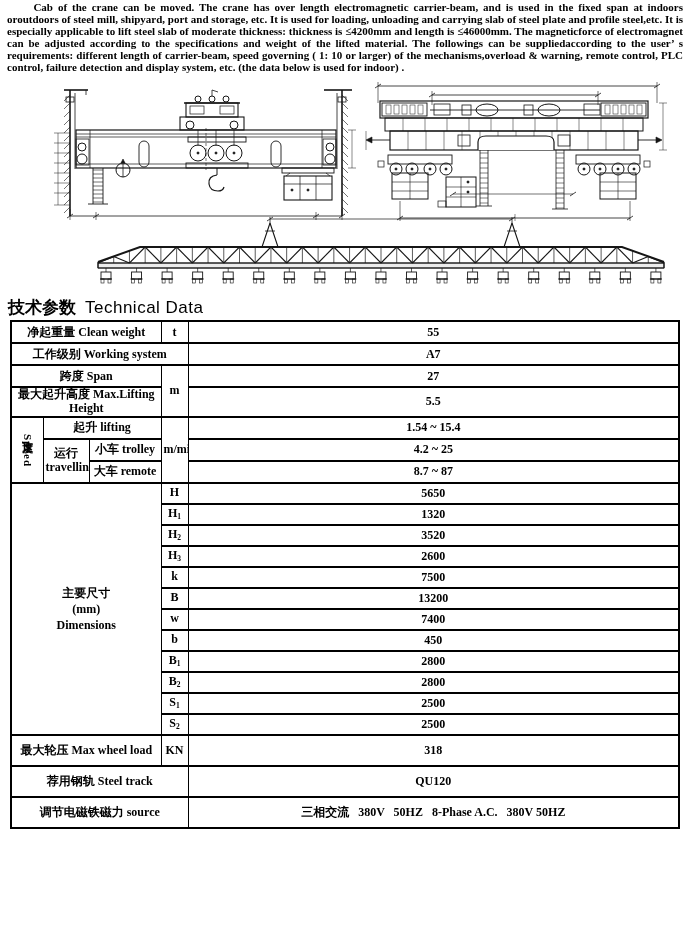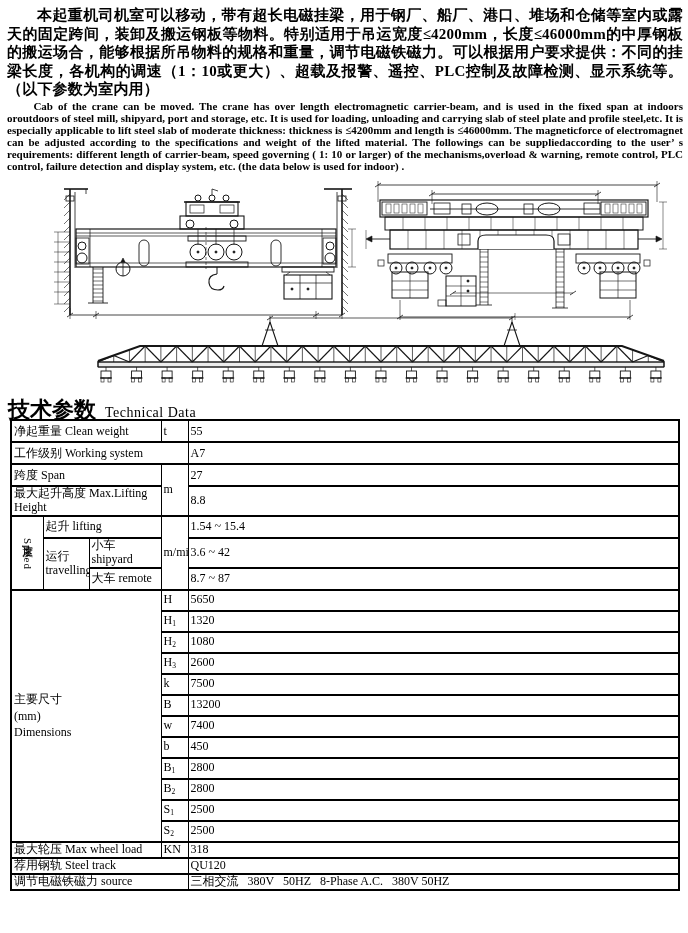--- a/index.html
+++ b/index.html
@@ -4,40 +4,39 @@
 <style>
   html,body{margin:0;padding:0;background:#ffffff;}
   .page{width:688px;height:933px;background:#fff;overflow:hidden;position:relative;
         font-family:"Liberation Serif",serif;color:#000;}
   .zh-para{margin:6px 5px 0 7px;font-size:15px;line-height:18.6px;font-weight:bold;
            text-align:justify;text-indent:2em;letter-spacing:0.2px;}
   .en-para{margin:2px 5px 0 7px;font-size:11px;line-height:11.9px;font-weight:bold;
            text-align:justify;text-indent:2.4em;}
   svg.drawings{display:block;margin:0;}
   .heading{margin:1px 0 0 8px;display:flex;align-items:baseline;gap:9px;height:22px;}
-  .heading .zh{font-family:"Liberation Sans",sans-serif;font-weight:bold;font-size:22px;}
-  .heading .en{font-family:Liberation Serif, serif;font-weight:normal;font-size:14px;letter-spacing:0.5px;text-align:center;}
+  .heading .zh{font-family:"Liberation Sans",sans-serif;font-weight:bold;font-size:17px;}
+  .heading .en{font-family:Liberation Sans, sans-serif;font-weight:normal;font-size:17px;letter-spacing:0.5px;text-align:center;}
   table.tech{border-collapse:collapse;table-layout:fixed;width:668px;margin:2px 0 0 10px;
              border:2px solid #000;}
   table.tech td{border:1px solid #000;border-top-width:2px;border-bottom-width:2px;
-                vertical-align:middle;font-weight:normal;font-size:12px;
+                text-align:center;vertical-align:middle;font-weight:bold;font-size:12px;
                 padding:0 2px;overflow:hidden;line-height:1.15;}
-  tr.rstd{height:22px;} tr.rdim{height:21px;} tr.rbot{height:16px;}
+  tr.rstd{height:22px;} tr.rdim{height:21px;} tr.rbot{height:31px;}
   td .vert{writing-mode:vertical-rl;text-orientation:mixed;margin:0 auto;font-size:11px;
            line-height:1;letter-spacing:1px;}
   td sub{font-size:7.5px;vertical-align:-2px;}
   td.ws-pre{white-space:pre-wrap;}
   .dimlbl{line-height:1.35;}
 </style>
 </head>
 <body>
 
 <div class="page">
 
-  <p class="zh-para">本起重机司机室可以移动，带有超长电磁挂梁，用于钢厂、船厂、港口、堆场和仓储等室内或露天的固定跨间，装卸及搬运钢板等物料。特别适用于吊运宽度≤4200mm，长度≤46000mm的中厚钢板的搬运场合，能够根据所吊物料的规格和重量，调节电磁铁磁力。可以根据用户要求提供：不同的挂梁长度，各机构的调速（1：10或更大）、超载及报警、遥控、PLC控制及故障检测、显示系统等。（以下参数为室内用）</p>
   <p class="en-para">Cab of the crane can be moved. The crane has over length electromagnetic carrier-beam, and is used in the fixed span at indoors oroutdoors of steel mill, shipyard, port and storage, etc. It is used for loading, unloading and carrying slab of steel plate and profile steel,etc. It is especially applicable to lift steel slab of moderate thickness: thickness is ≤4200mm and length is ≤46000mm. The magneticforce of electromagnet can be adjusted according to the specifications and weight of the lifted material. The followings can be suppliedaccording to the user’ s requirements: different length of carrier-beam, speed governing ( 1: 10 or larger) of the mechanisms,overload &amp; warning, remote control, PLC control, failure detection and display system, etc. (the data below is used for indoor) .</p>
 
   <svg class="drawings" id="drawings" width="688" height="222" viewBox="0 0 688 222">
     <g id="g-left">
         <line x1="70" y1="17" x2="70" y2="143" stroke="#161616" stroke-width="1.6"></line>
         <line x1="75" y1="20" x2="75" y2="96" stroke="#161616" stroke-width="0.8"></line>
         <line x1="70" y1="22" x2="64" y2="28" stroke="#161616" stroke-width="0.6"></line>
         <line x1="70" y1="30" x2="64" y2="36" stroke="#161616" stroke-width="0.6"></line>
         <line x1="70" y1="38" x2="64" y2="44" stroke="#161616" stroke-width="0.6"></line>
         <line x1="70" y1="46" x2="64" y2="52" stroke="#161616" stroke-width="0.6"></line>
@@ -512,34 +511,34 @@
         <td colspan="4">工作级别  Working system</td>
         <td>A7</td>
       </tr>
       <tr class="rstd">
         <td colspan="3">跨度 Span</td>
         <td rowspan="2">m</td>
         <td>27</td>
       </tr>
       <tr class="rstd">
         <td colspan="3">最大起升高度  Max.Lifting  Height</td>
-        <td>8.8</td>
+        <td>5.5</td>
       </tr>
       <tr class="rstd">
         <td rowspan="3">
             <div class="vert">速度Speed</div>
           </td>
         <td colspan="2">起升  lifting</td>
         <td rowspan="3">m/min</td>
         <td>1.54 ~ 15.4</td>
       </tr>
       <tr class="rstd">
         <td rowspan="2">运行 travelling</td>
-        <td>小车 shipyard</td>
-        <td>3.6 ~ 42</td>
+        <td>小车 trolley</td>
+        <td>4.2 ~ 25</td>
       </tr>
       <tr class="rstd">
         <td>大车 remote</td>
         <td>8.7 ~ 87</td>
       </tr>
 
       <tr class="rdim">
         <td colspan="3" rowspan="12">
           <div class="dimlbl">
             <div>主要尺寸</div>
@@ -549,21 +548,21 @@
         </td>
         <td><span>H</span><sub></sub></td>
         <td>5650</td>
       </tr>
       <tr class="rdim">
           <td><span>H</span><sub>1</sub></td>
           <td>1320</td>
         </tr>
       <tr class="rdim">
           <td><span>H</span><sub>2</sub></td>
-          <td>1080</td>
+          <td>3520</td>
         </tr>
       <tr class="rdim">
           <td><span>H</span><sub>3</sub></td>
           <td>2600</td>
         </tr>
       <tr class="rdim">
           <td><span>k</span><sub></sub></td>
           <td>7500</td>
         </tr>
       <tr class="rdim">

